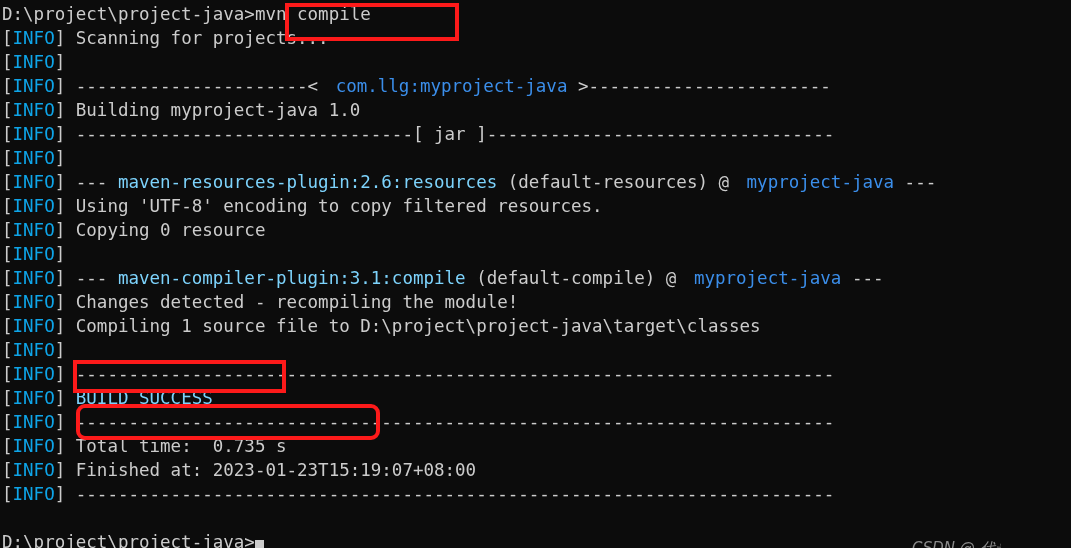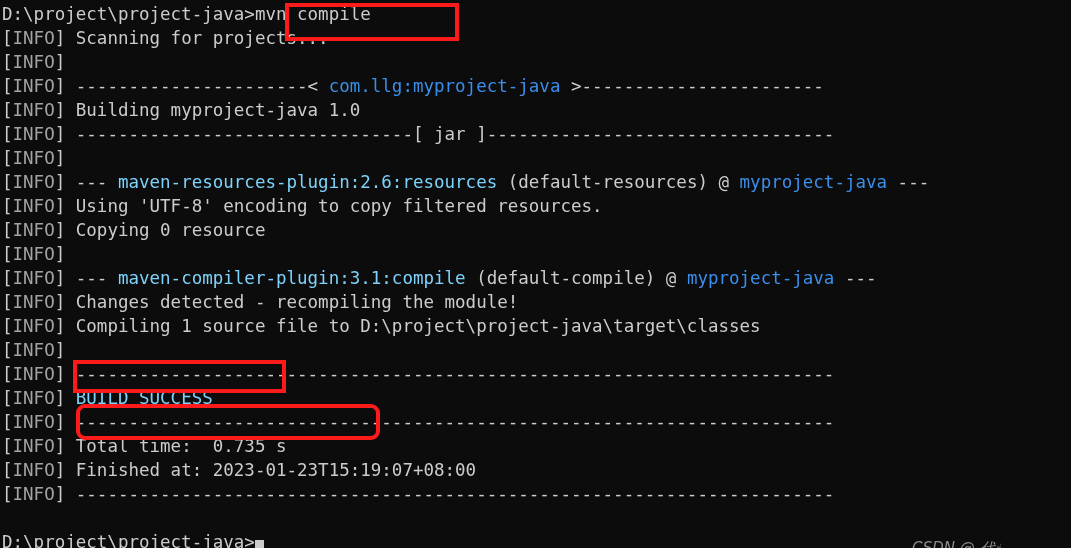--- a/index.html
+++ b/index.html
@@ -25,23 +25,23 @@
     left: 2px;
     top: 2px;
     white-space: pre;
   }
   .line {
     height: 24px;
     white-space: pre;
   }
   .seg { white-space: pre; }
   .c-default { color: #cccccc; }
-  .c-info    { color: #a3a3a3; }
+  .c-info    { color: #0ea5e9; }
   .c-bracket { color: #cccccc; }
-  .c-cyan    { color: #3b8eea; }
+  .c-cyan    { color: #3b8eea; margin-left: 7px; }
   .c-green   { color: #7dd3fc; }
   .c-dash    { color: #cccccc; }
 
   .cursor {
     display: inline-block;
     width: 9px;
     height: 9px;
     background: #cccccc;
     vertical-align: baseline;
     margin-bottom: -1px;

